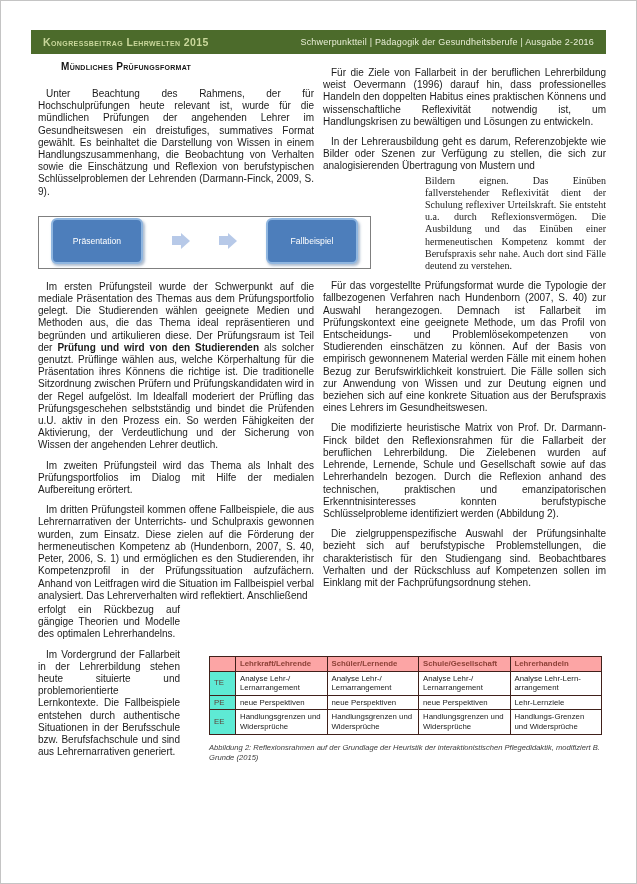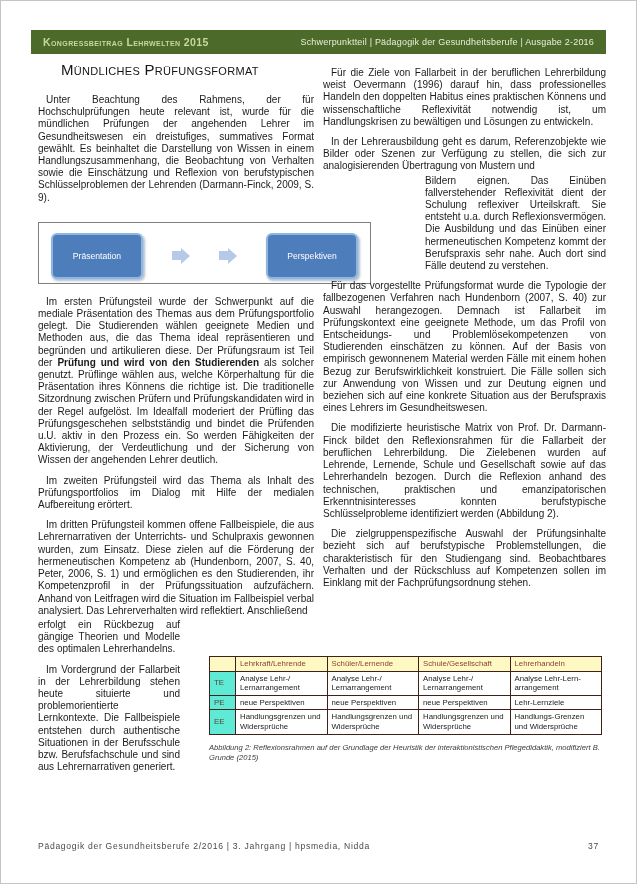--- a/index.html
+++ b/index.html
@@ -15,36 +15,36 @@
     padding:7px 12px;box-sizing:border-box;
   }
   .header-left{
     font-variant:small-caps;font-size:10.5px;font-weight:bold;color:#c9d79b;letter-spacing:.4px;
   }
   .header-right{font-size:9px;color:#e9eed6;letter-spacing:.2px;}
   
   .col-left{position:absolute;left:37px;top:60px;width:276px;}
   .col-right{position:absolute;left:322px;top:66px;width:283px;}
   .article-title{
-    font-variant:small-caps;font-size:15px;font-weight:normal;color:#141414;
+    font-variant:small-caps;font-size:10px;font-weight:bold;color:#141414;
     letter-spacing:.3px;margin:0 0 16px 0;padding-left:23px;
   }
   .para{
     font-size:10px;line-height:12.2px;text-align:justify;margin:0 0 8px 0;
     hyphens:auto;-webkit-hyphens:auto;
   }
   .para.indent{text-indent:8px;}
   .para.cont{margin-top:0;}
   .narrow{width:142px;}
-  .wrap-indent{margin-left:102px;width:181px;box-sizing:border-box;}
+  .wrap-indent{margin-left:102px;width:181px;box-sizing:border-box;font-family:Liberation Serif, serif;}
   .para b{font-weight:bold;}
   
   .figure1{
     width:333px;box-sizing:border-box;border:1px solid #7f7f7f;background:#fff;
-    margin:18px 12px 12px 0;padding:10px 12px 4px 12px;
+    margin:18px 12px 12px 0;padding:1px 12px 4px 12px;
   }
   .fig-row{display:flex;align-items:center;justify-content:space-between;}
   .fbox{
     width:88px;height:42px;background:#4d7ebb;border:2px solid #8fb6e0;border-radius:6px;
     color:#fff;font-size:8.6px;display:flex;align-items:center;justify-content:center;
     box-shadow:1.5px 2px 2.5px rgba(80,110,150,.45);text-align:center;
   }
   .arrow{display:flex;align-items:center;}
   .arrow .shaft{width:9px;height:9px;background:#b7c9e8;}
   .arrow .head{
@@ -52,21 +52,21 @@
     border-left:9px solid #b7c9e8;
   }
   .fig-caption{font-size:7.6px;font-style:italic;color:#2e2e2e;margin-top:9px;}
   
   .table-block{position:absolute;left:208px;top:655px;width:392px;}
   table.matrix{border-collapse:collapse;width:392px;table-layout:fixed;}
   table.matrix th,table.matrix td{
     border:1px solid #40201a;padding:2px 4px;font-size:7.8px;line-height:9.6px;
     text-align:left;vertical-align:middle;box-sizing:border-box;
   }
-  table.matrix th{background:#fef9c3;color:#8c4137;font-weight:normal;}
+  table.matrix th{background:#fca5a5;color:#8c4137;font-weight:bold;}
   table.matrix td.rowlabel{background:#5eead4;color:#5d4038;width:26px;}
   table.matrix col.c0{width:26px;}
   table.matrix col.cx{width:91.5px;}
   .table-footnote{font-size:7.8px;line-height:10px;color:#222;margin-top:4px;text-align:left;}
   .fig2-caption{
     font-size:7.6px;font-style:italic;color:#3c3c3c;text-align:left;
     margin-top:8px;line-height:10px;
   }
   
   .page-footer{
@@ -93,21 +93,21 @@
       <div class="fig-row">
         <div class="fbox">Präsentation</div>
         <div class="arrow">
             <div class="shaft"></div>
             <div class="head"></div>
           </div>
         <div class="arrow">
             <div class="shaft"></div>
             <div class="head"></div>
           </div>
-        <div class="fbox">Perspektiven</div>
+        <div class="fbox">Fallbeispiel</div>
       </div>
     </div>
 
     <p class="para indent"><span>Im ersten Prüfungsteil wurde der Schwerpunkt auf die mediale Präsentation des Themas aus dem Prüfungsportfolio gelegt. Die Studierenden wählen geeignete Medien und Methoden aus, die das Thema ideal repräsentieren und begründen und artikulieren diese. Der Prüfungsraum ist Teil der </span><b>Prüfung und wird von den Studierenden</b><span> als solcher genutzt. Prüflinge wählen aus, welche Körperhaltung für die Präsentation ihres Könnens die richtige ist. Die traditionelle Sitzordnung zwischen Prüfern und Prüfungskandidaten wird in der Regel aufgelöst. Im Idealfall moderiert der Prüfling das Prüfungsgeschehen selbstständig und bindet die Prüfenden u.U. aktiv in den Prozess ein. So werden Fähigkeiten der Aktivierung, der Verdeutlichung und der Sicherung von Wissen der angehenden Lehrer deutlich.</span></p>
 
     <p class="para indent">Im zweiten Prüfungsteil wird das Thema als Inhalt des Prüfungsportfolios im Dialog mit Hilfe der medialen Aufbereitung erörtert.</p>
 
     <p class="para indent" style="margin-bottom:2px;">Im dritten Prüfungsteil kommen offene Fallbeispiele, die aus Lehrernarrativen der Unterrichts- und Schulpraxis gewonnen wurden, zum Einsatz. Diese zielen auf die Förderung der hermeneutischen Kompetenz ab (Hundenborn, 2007, S. 40, Peter, 2006, S. 1) und ermöglichen es den Studierenden, ihr Kompetenzprofil in der Prüfungssituation aufzufächern. Anhand von Leitfragen wird die Situation im Fallbeispiel verbal analysiert. Das Lehrerverhalten wird reflektiert. Anschließend</p>
     <p class="para cont narrow">erfolgt ein Rückbezug auf gängige Theorien und Modelle des optimalen Lehrerhandelns.</p>
 
@@ -161,18 +161,14 @@
         <td>Handlungsgrenzen und Widersprüche</td>
         <td>Handlungsgrenzen und Widersprüche</td>
         <td>Handlungsgrenzen und Widersprüche</td>
         <td>Handlungs-Grenzen und Widersprüche</td>
       </tr>
     </tbody>
       </table>
     <div class="fig2-caption">Abbildung 2: Reflexionsrahmen auf der Grundlage der Heuristik der interaktionistischen Pflegedidaktik, modifiziert B. Grunde (2015)</div>
   </div>
 
-  <div class="page-footer">
-    <span>Pädagogik der Gesundheitsberufe 2/2016   |   3. Jahrgang   |   hpsmedia, Nidda</span>
-    <span>37</span>
-  </div>
 
 </div>
 
 </body></html>

